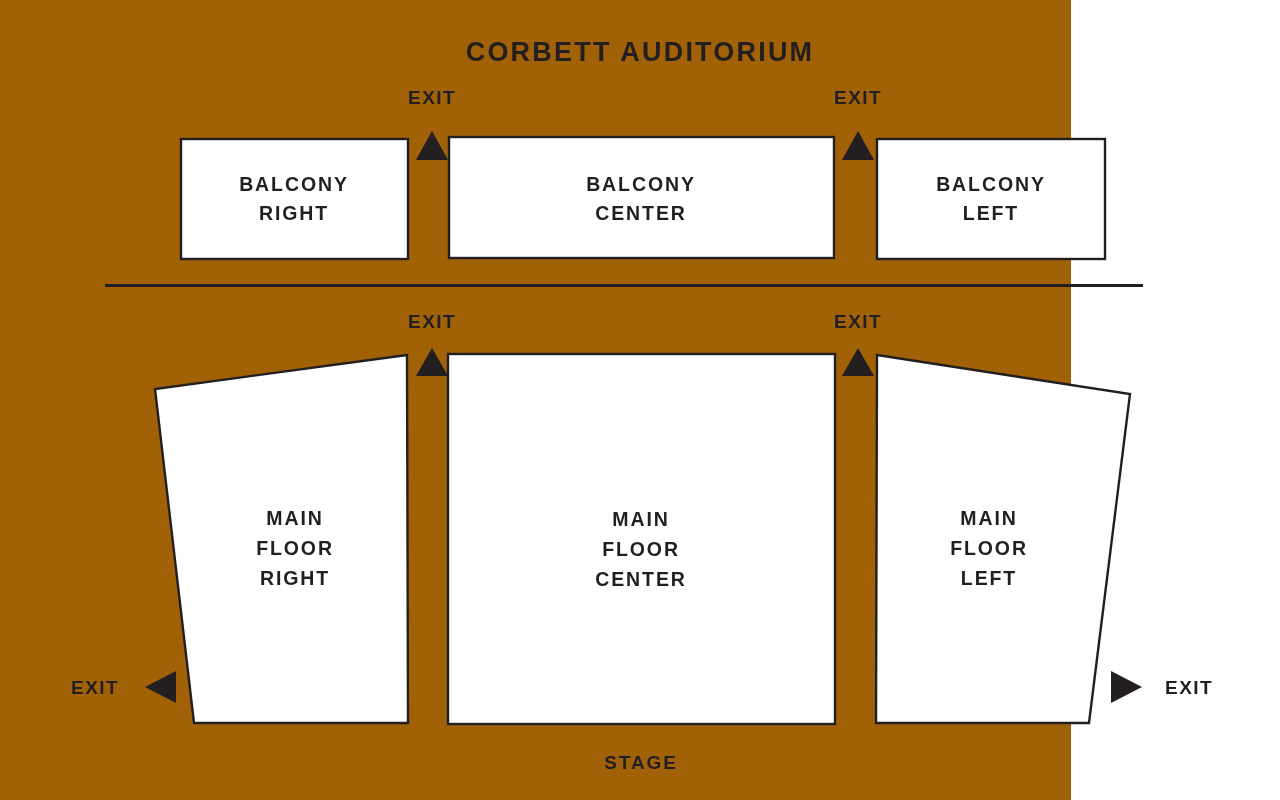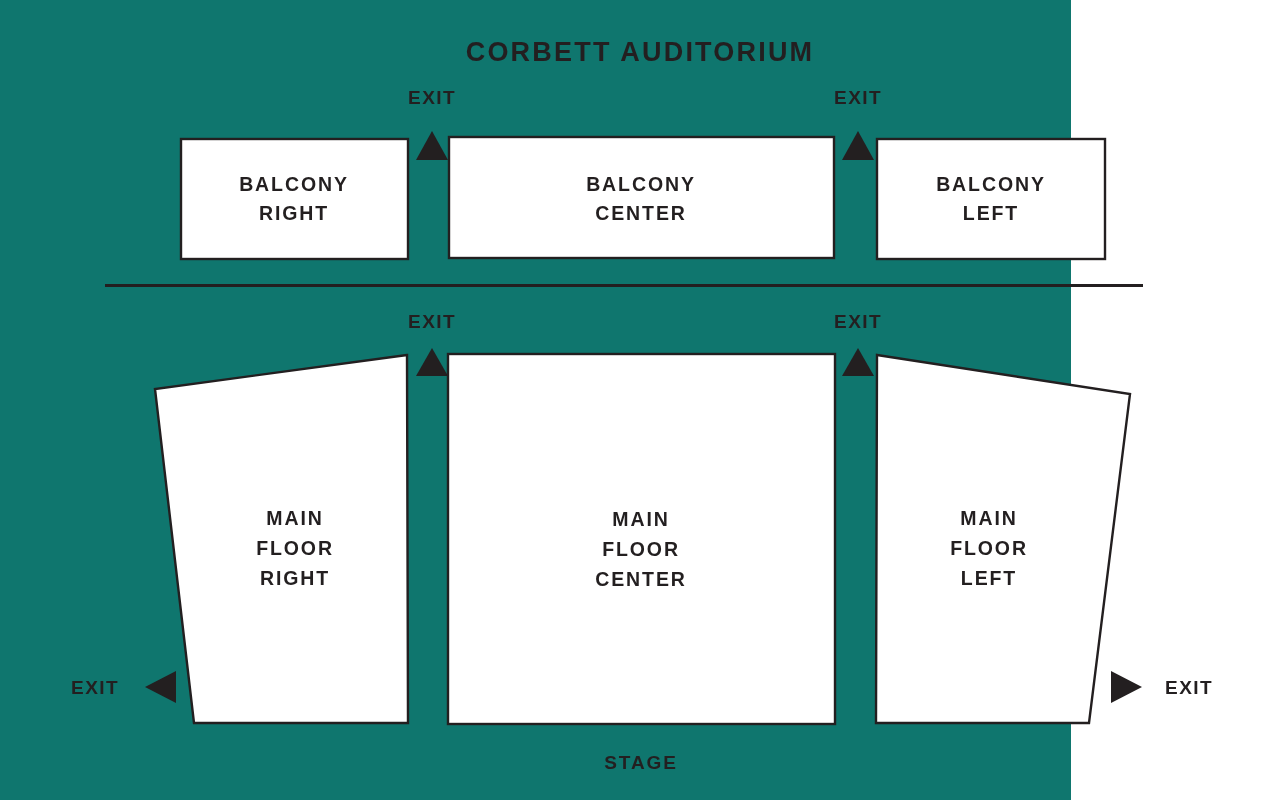--- a/index.html
+++ b/index.html
@@ -12,21 +12,21 @@
     height: 800px;
     font-family: "Liberation Sans", sans-serif;
     position: relative;
     overflow: hidden;
   }
   #stage-root {
     position: absolute;
     inset: 0;
     width: 1071px;
     height: 800px;
-    background: #0f766e;
+    background: #a16207;
   }
   svg.map {
     position: absolute;
     left: 0;
     top: 0;
     width: 1280px;
     height: 800px;
     display: block;
   }
   .shape {

